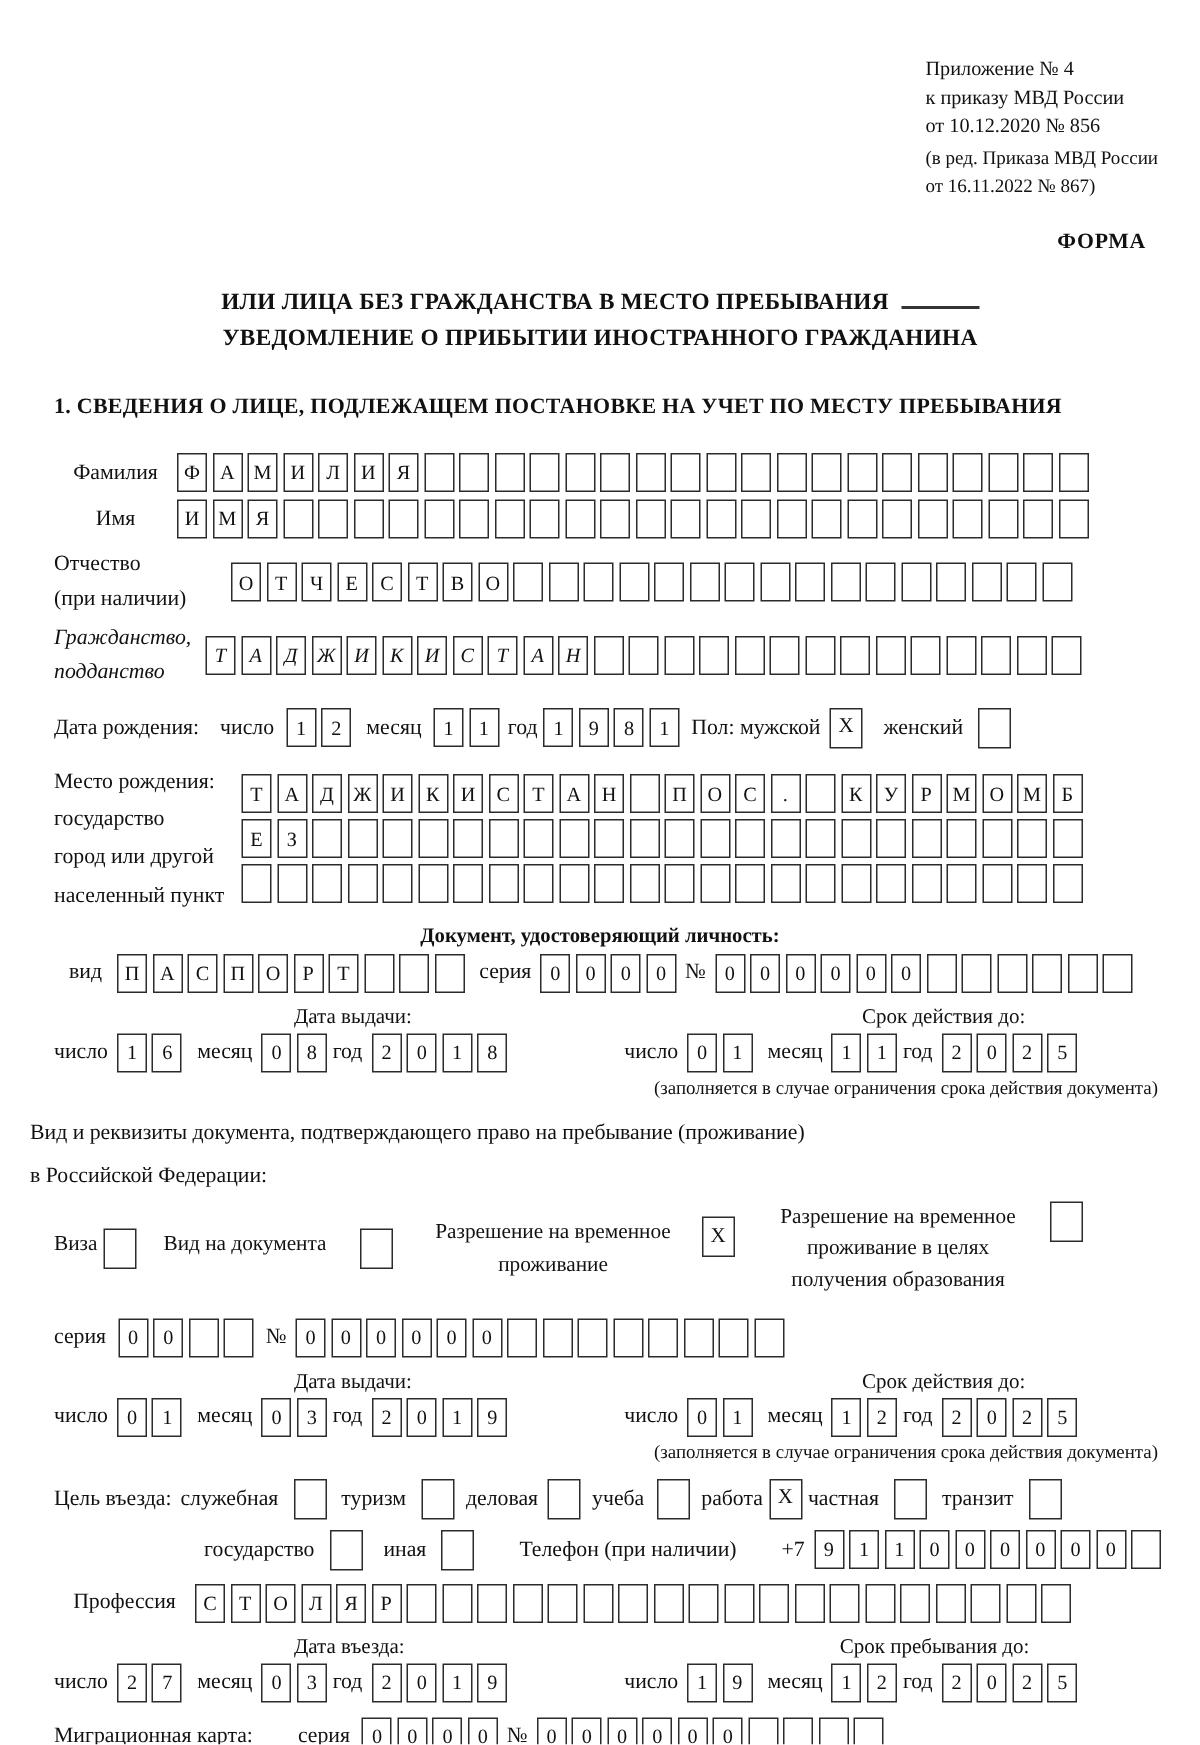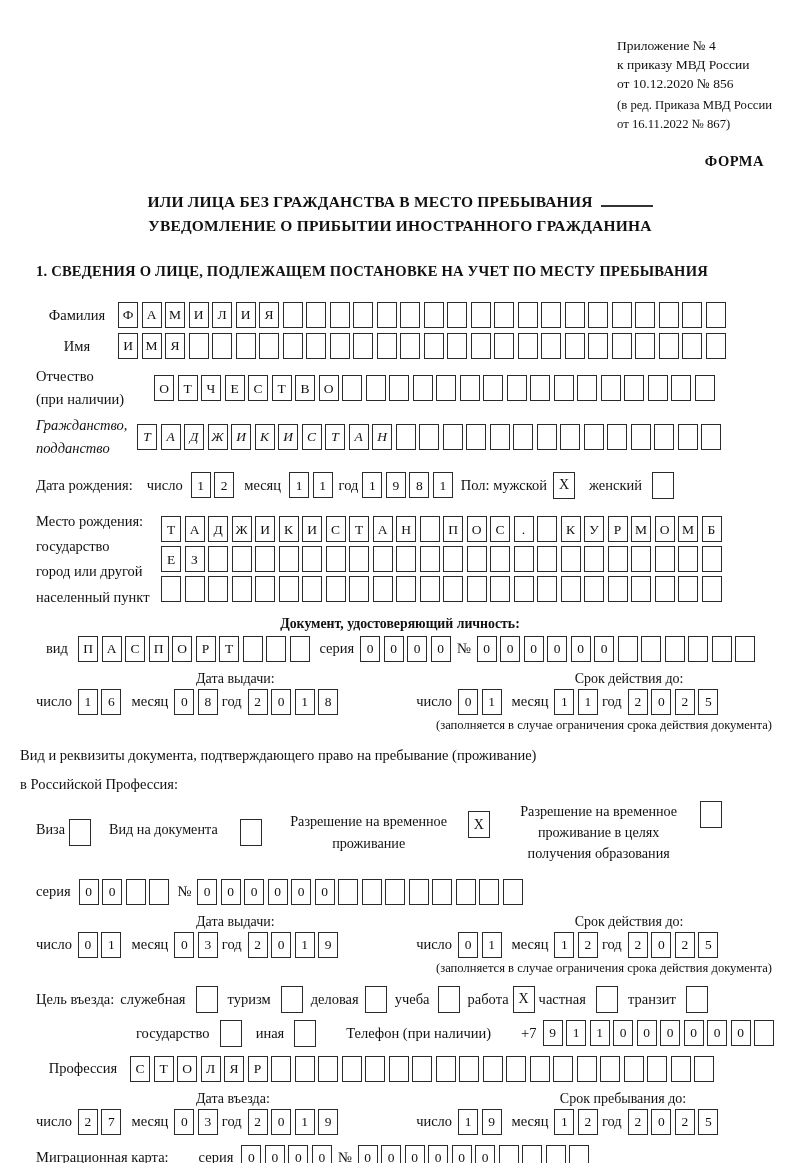--- a/index.html
+++ b/index.html
@@ -409,21 +409,21 @@
           <div class="cell">0</div>
           <div class="cell">2</div>
           <div class="cell">5</div>
         </div>
     </div>
   </div>
   <div class="note">(заполняется в случае ограничения срока действия документа)</div>
 
   <div class="intro">
     <div>Вид и реквизиты документа, подтверждающего право на пребывание (проживание)</div>
-    <div>в Российской Профессия:</div>
+    <div>в Российской Федерации:</div>
   </div>
 
   <div class="row top" style="margin-top:2px;">
     <div class="optblock">
       <span class="txt">Виза</span>
         <div class="gap4"></div>
       <span class="cb"></span>
     </div>
     <div class="gap18"></div>
     <div class="optblock">

